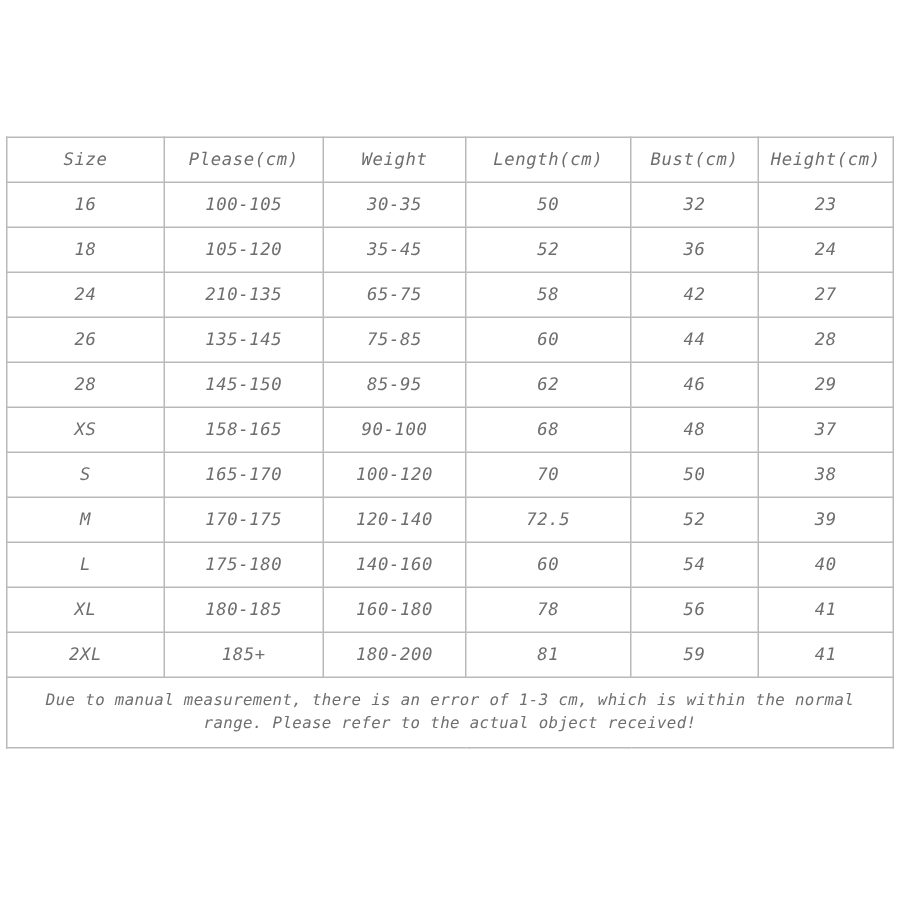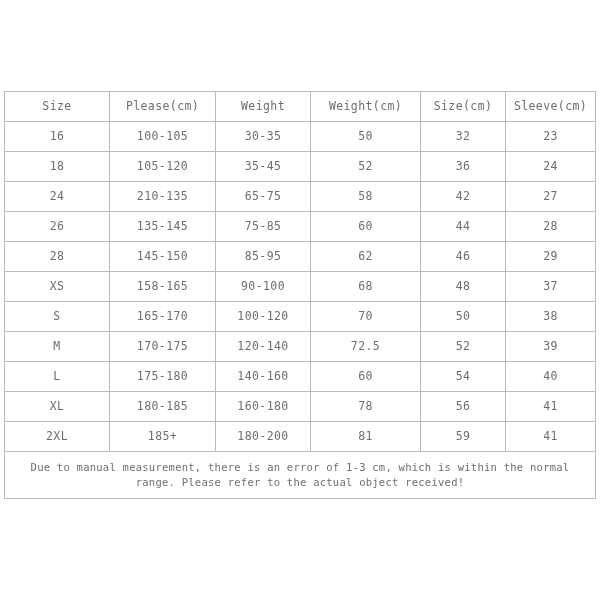--- a/index.html
+++ b/index.html
@@ -12,20 +12,21 @@
     height: 600px;
     background: #ffffff;
     font-family: "DejaVu Sans Mono", "Liberation Mono", monospace;
     overflow: hidden;
   }
   #size-chart-wrap {
     position: absolute;
     left: 4px;
     top: 91px;
     width: 591px;
+    font-style: italic;
   }
   table.size-table {
     border-collapse: collapse;
     width: 591px;
     table-layout: fixed;
     background: #ffffff;
   }
   table.size-table col.c-size    { width: 105px; }
   table.size-table col.c-height  { width: 106px; }
   table.size-table col.c-weight  { width: 95px;  }
@@ -75,23 +76,23 @@
         <col class="c-weight">
       <col class="c-length">
         <col class="c-bust">
         <col class="c-sleeve">
     </colgroup>
     <thead>
       <tr>
         <th>Size</th>
         <th>Please(cm)</th>
         <th>Weight</th>
-        <th>Weight(cm)</th>
-        <th>Size(cm)</th>
-        <th>Sleeve(cm)</th>
+        <th>Length(cm)</th>
+        <th>Bust(cm)</th>
+        <th>Height(cm)</th>
       </tr>
     </thead>
     <tbody>
       <tr>
         <td>16</td>
         <td>100-105</td>
         <td>30-35</td>
         <td>50</td>
         <td>32</td>
         <td>23</td>

